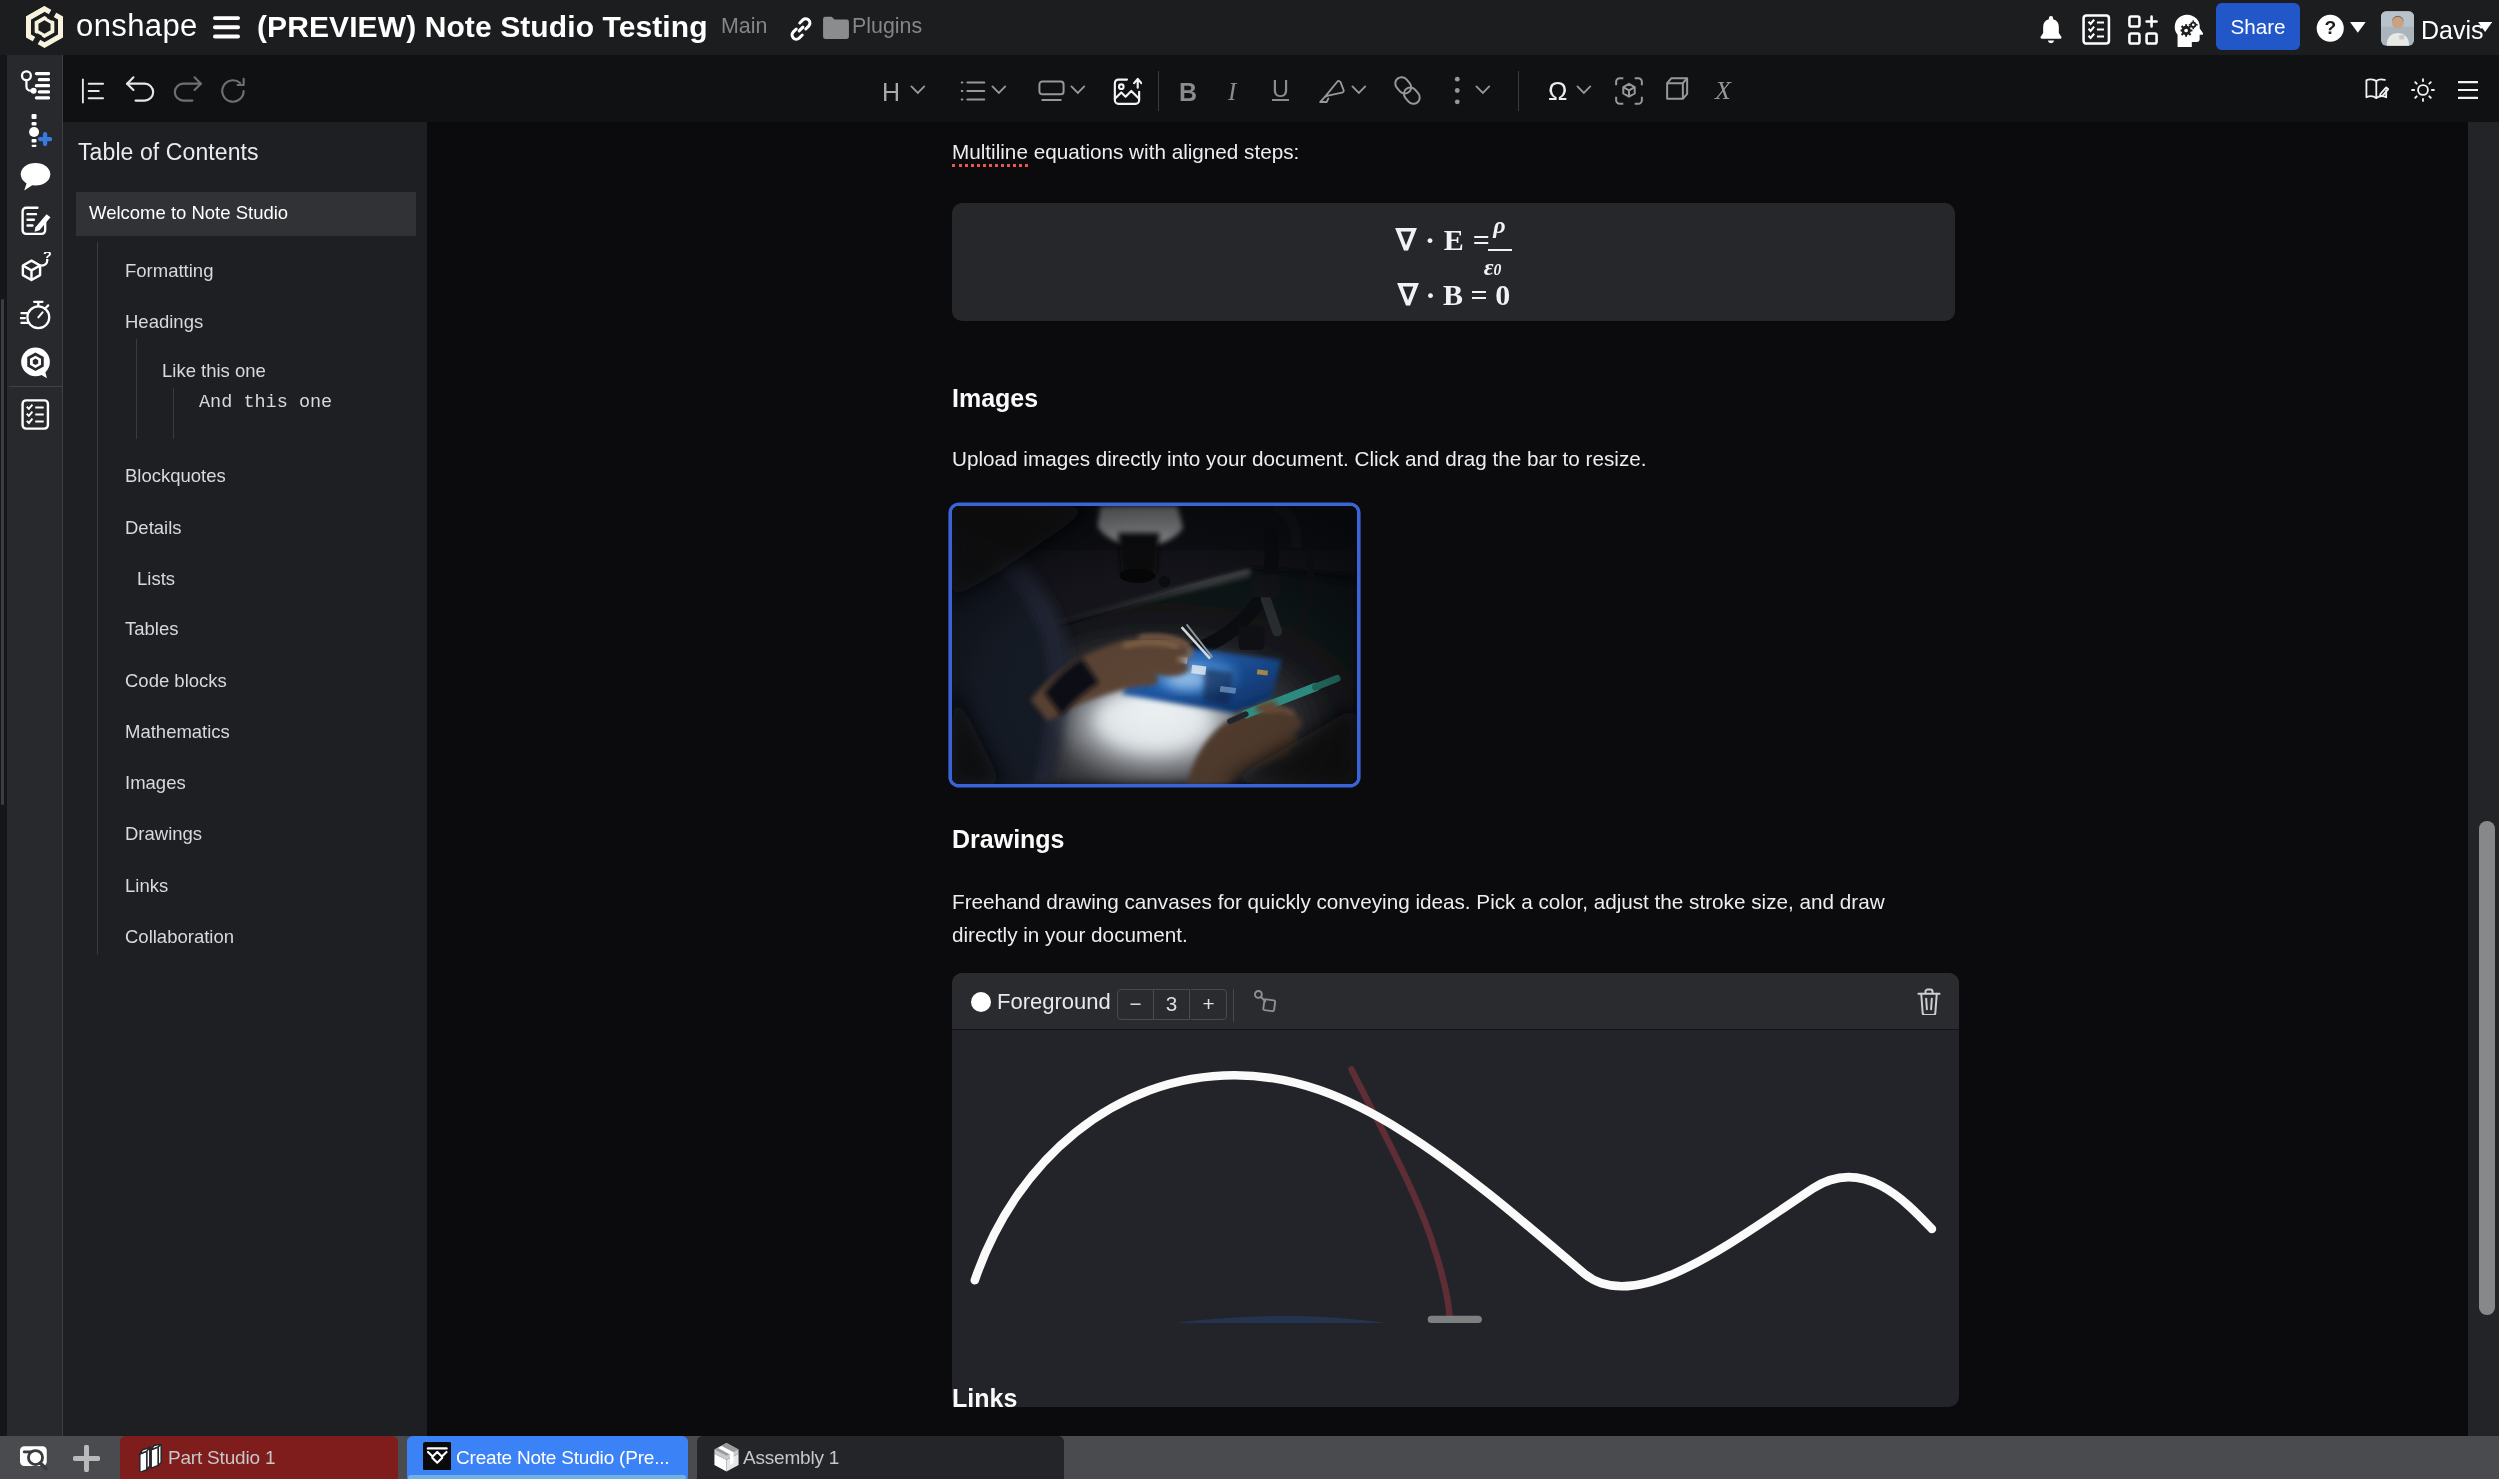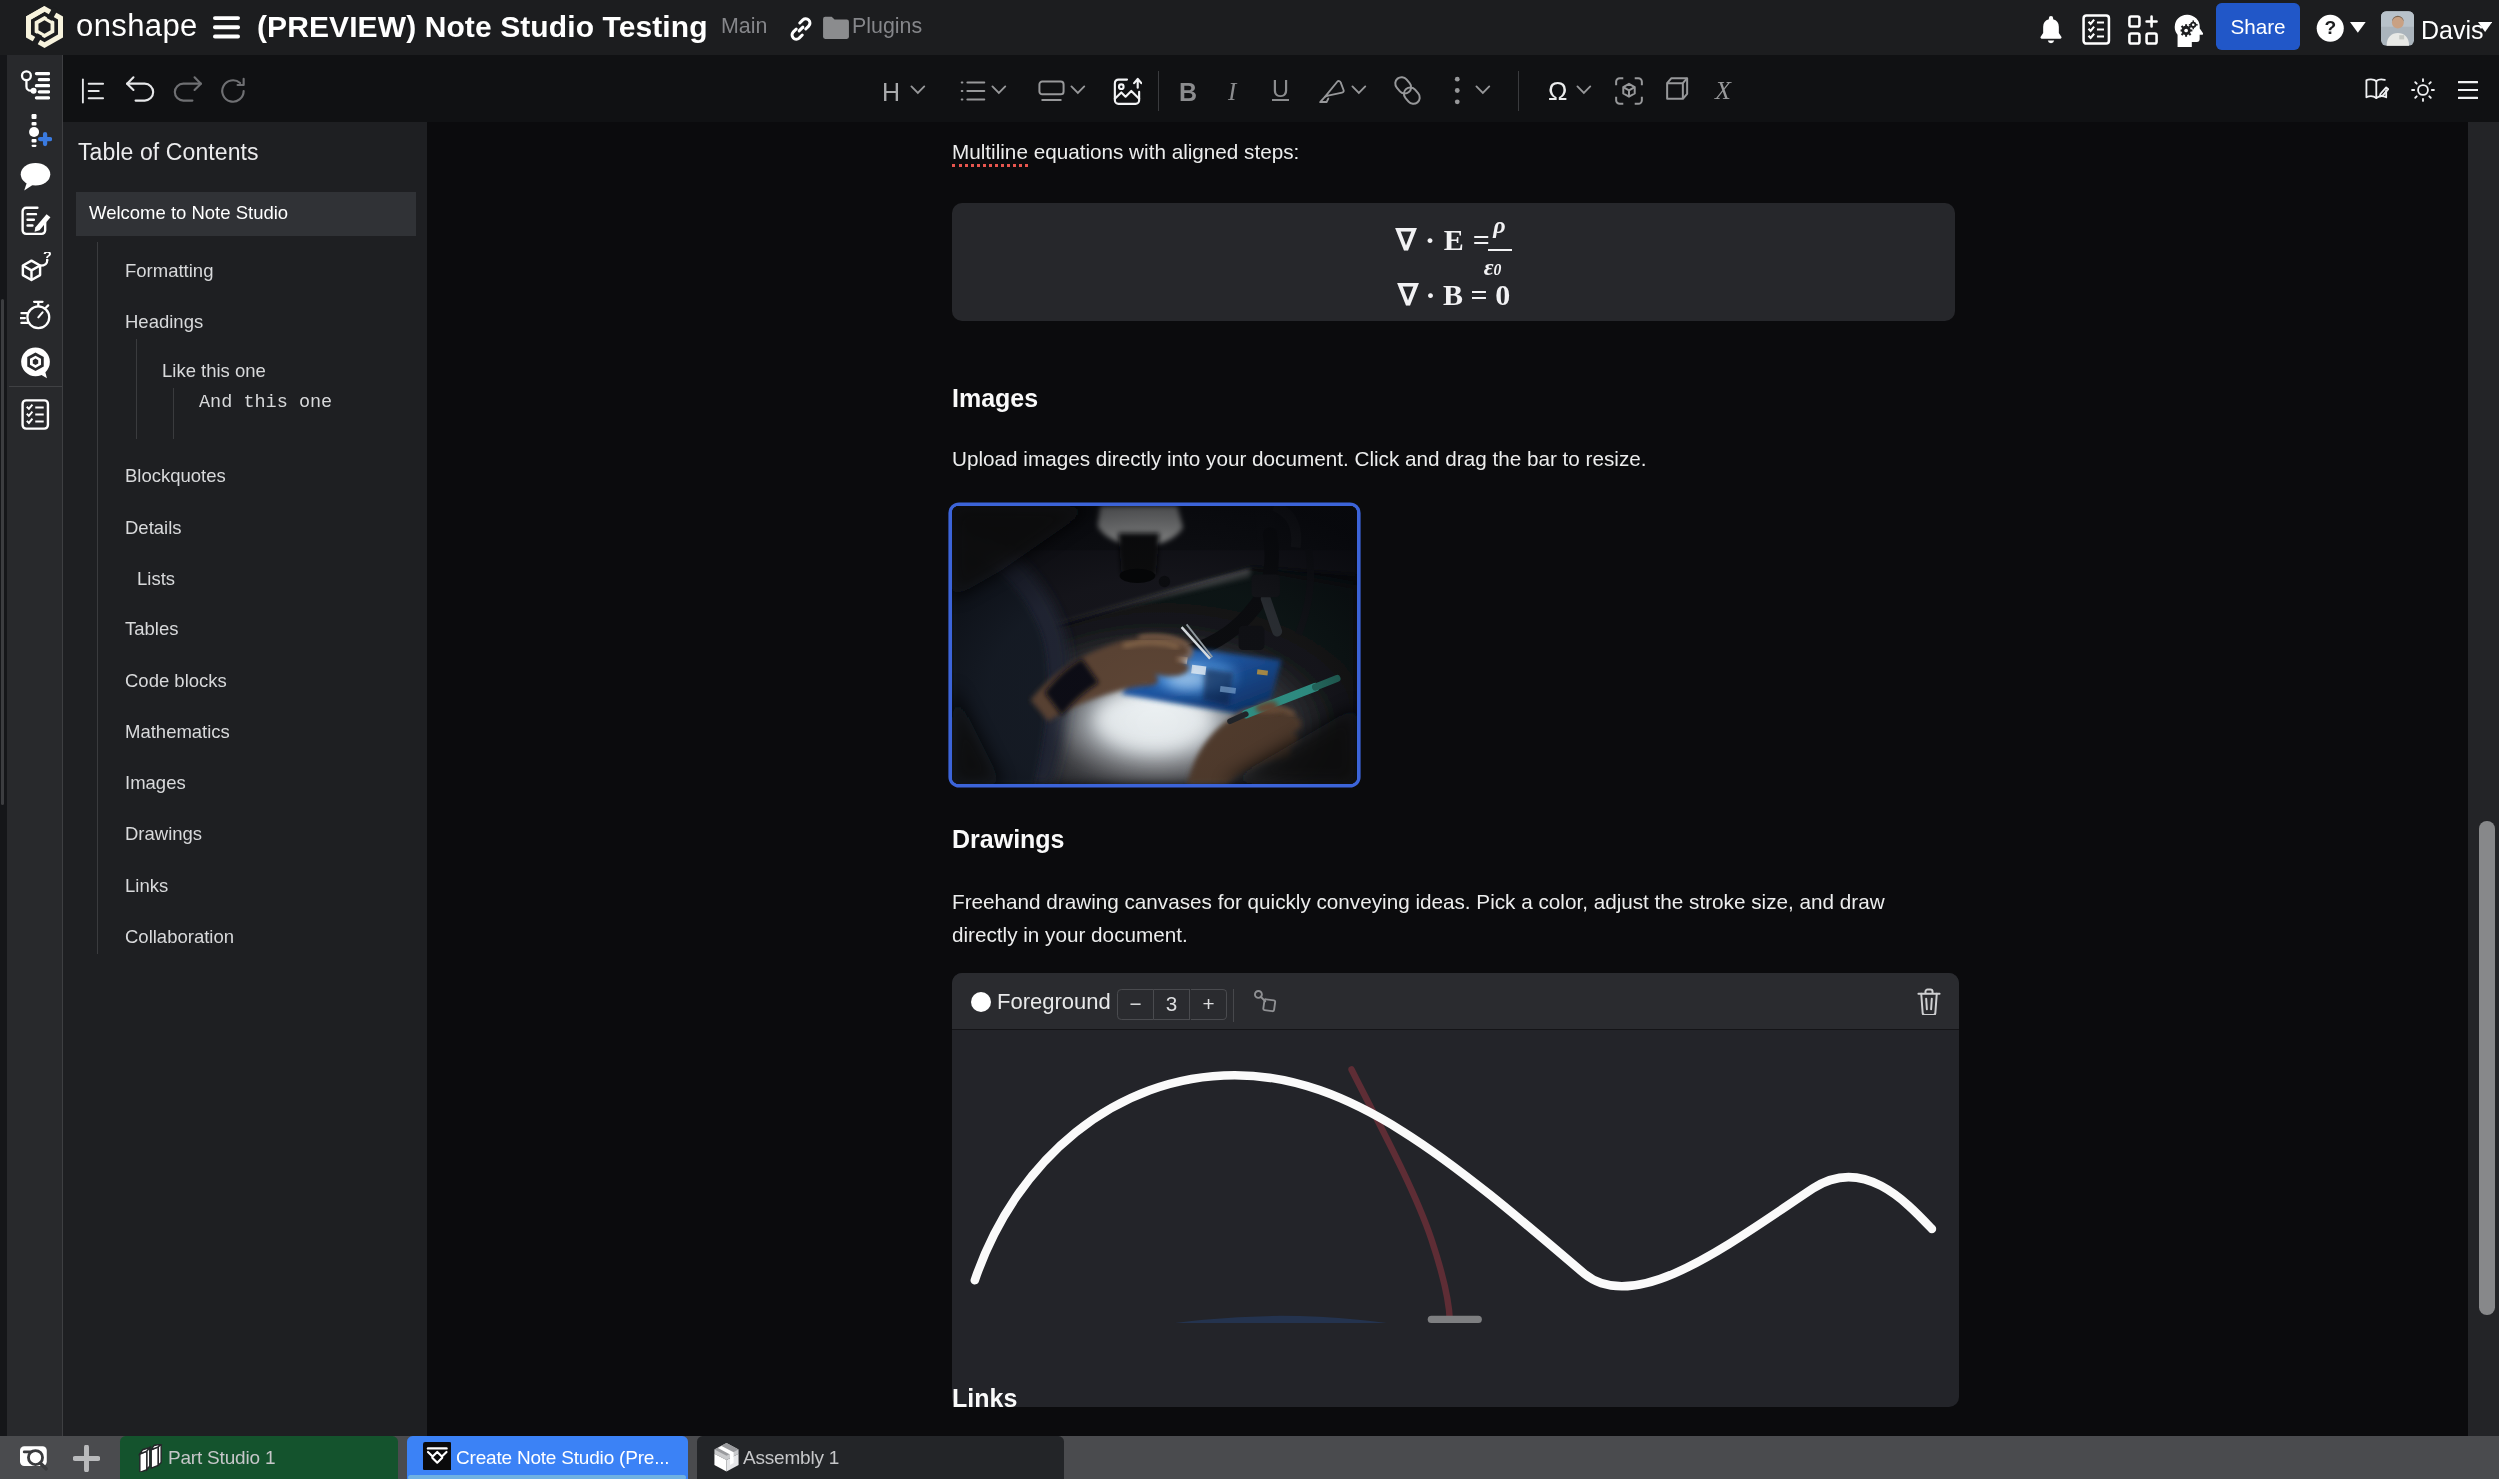--- a/index.html
+++ b/index.html
@@ -513,21 +513,21 @@
   <div class="abs" id="bottombar">
     <svg class="abs" style="left:20px; top:10px;" width="31" height="26" viewBox="0 0 44 36">
       <rect x="0" y="0" width="38" height="28" rx="6" fill="#fff"></rect>
       <circle cx="22" cy="16" r="10" fill="none" stroke="#3a3b3e" stroke-width="4"></circle>
       <path d="M29 24 l8 8" stroke="#3a3b3e" stroke-width="5" stroke-linecap="round"></path>
       <path d="M6 8 h10" stroke="#3a3b3e" stroke-width="4" stroke-linecap="round"></path>
     </svg>
     <svg class="abs" style="left:73px; top:9.3px;" width="27" height="27" viewBox="0 0 38 38">
       <path d="M19 3 v32 M3 19 h32" stroke="#b9babc" stroke-width="7" stroke-linecap="round"></path>
     </svg>
-    <div class="tab" style="left:120px; width:278px; background:#14532d; border-radius:5.7px 5.7px 0 0;">
+    <div class="tab" style="left:120px; width:278px; background:#7f1d1d; border-radius:5.7px 5.7px 0 0;">
       <svg class="abs" style="left:17px; top:7.8px;" width="27" height="28.5" viewBox="0 0 38 40">
         <g stroke="#232528" stroke-width="2" fill="#fff">
           <polygon points="4,14 14,10 14,36 4,40"></polygon>
           <polygon points="4,14 8,8 18,5 14,10"></polygon>
           <polygon points="14,10 18,5 18,31 14,36"></polygon>
           <polygon points="20,8 30,4 30,30 20,34"></polygon>
           <polygon points="20,8 24,2 34,0 30,4"></polygon>
           <polygon points="30,4 34,0 34,26 30,30"></polygon>
         </g>
       </svg>

